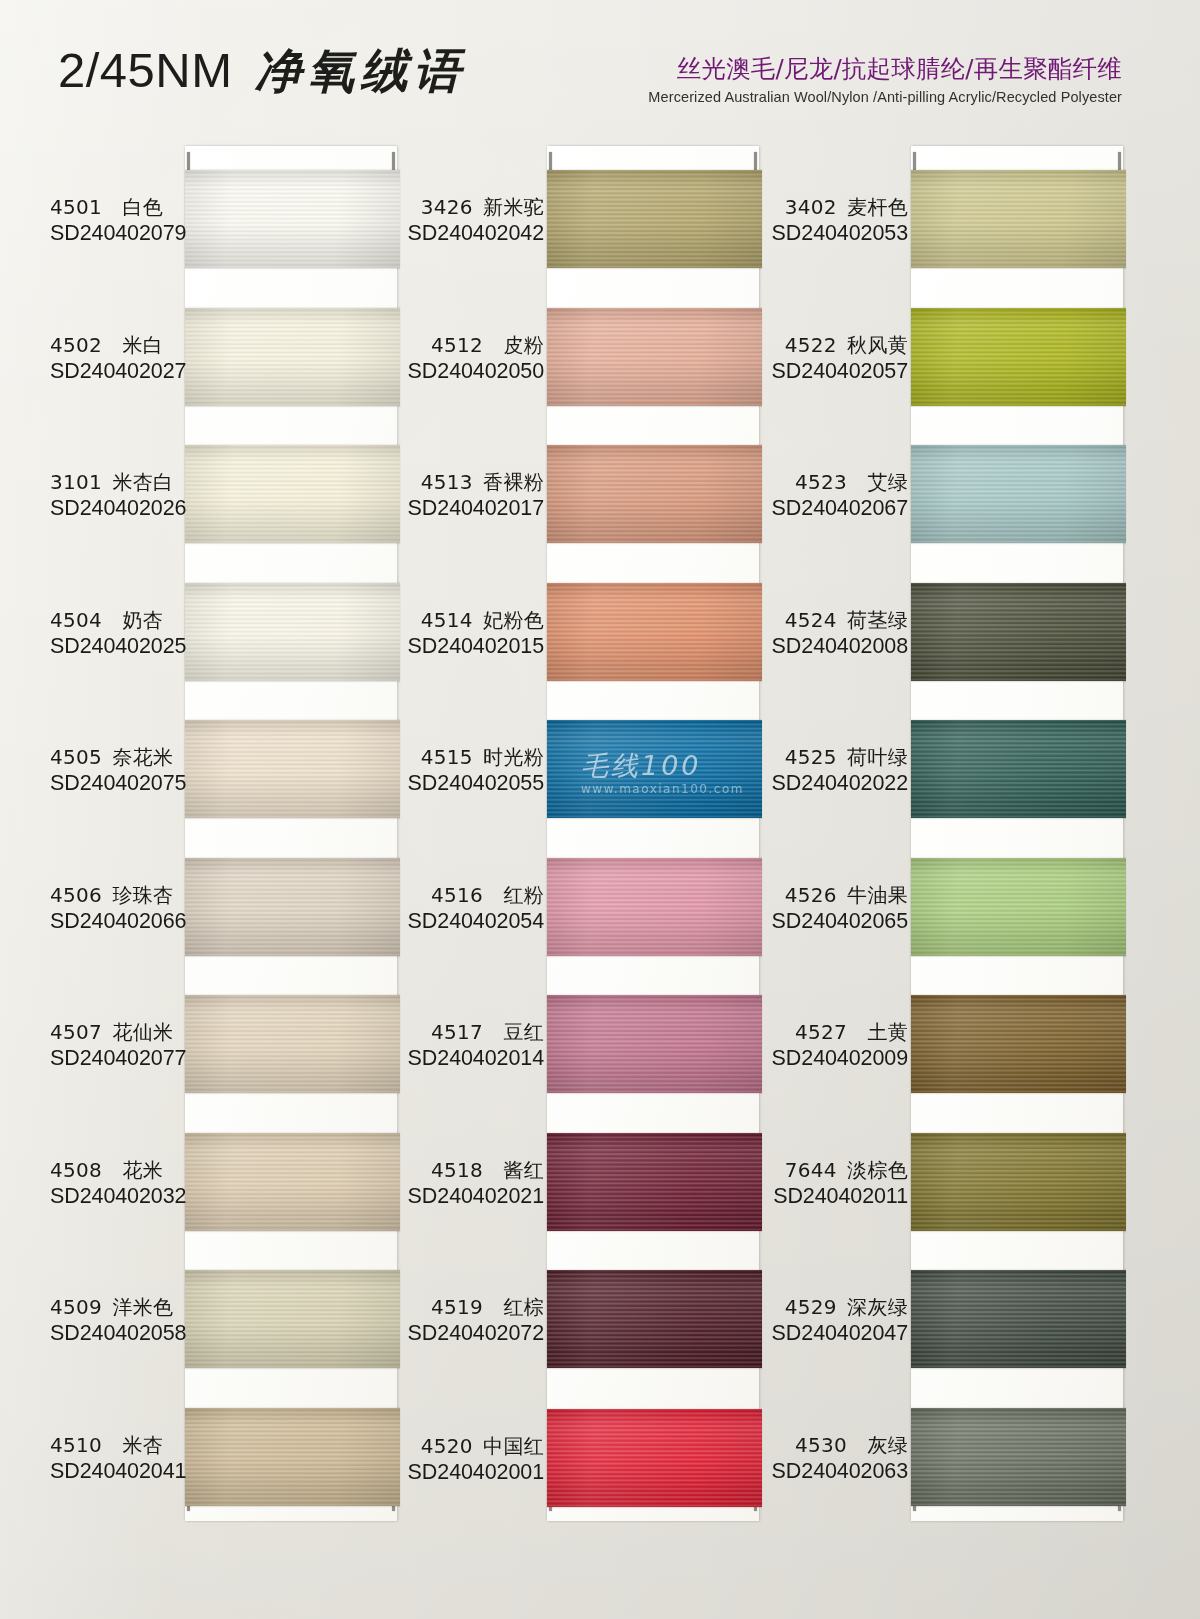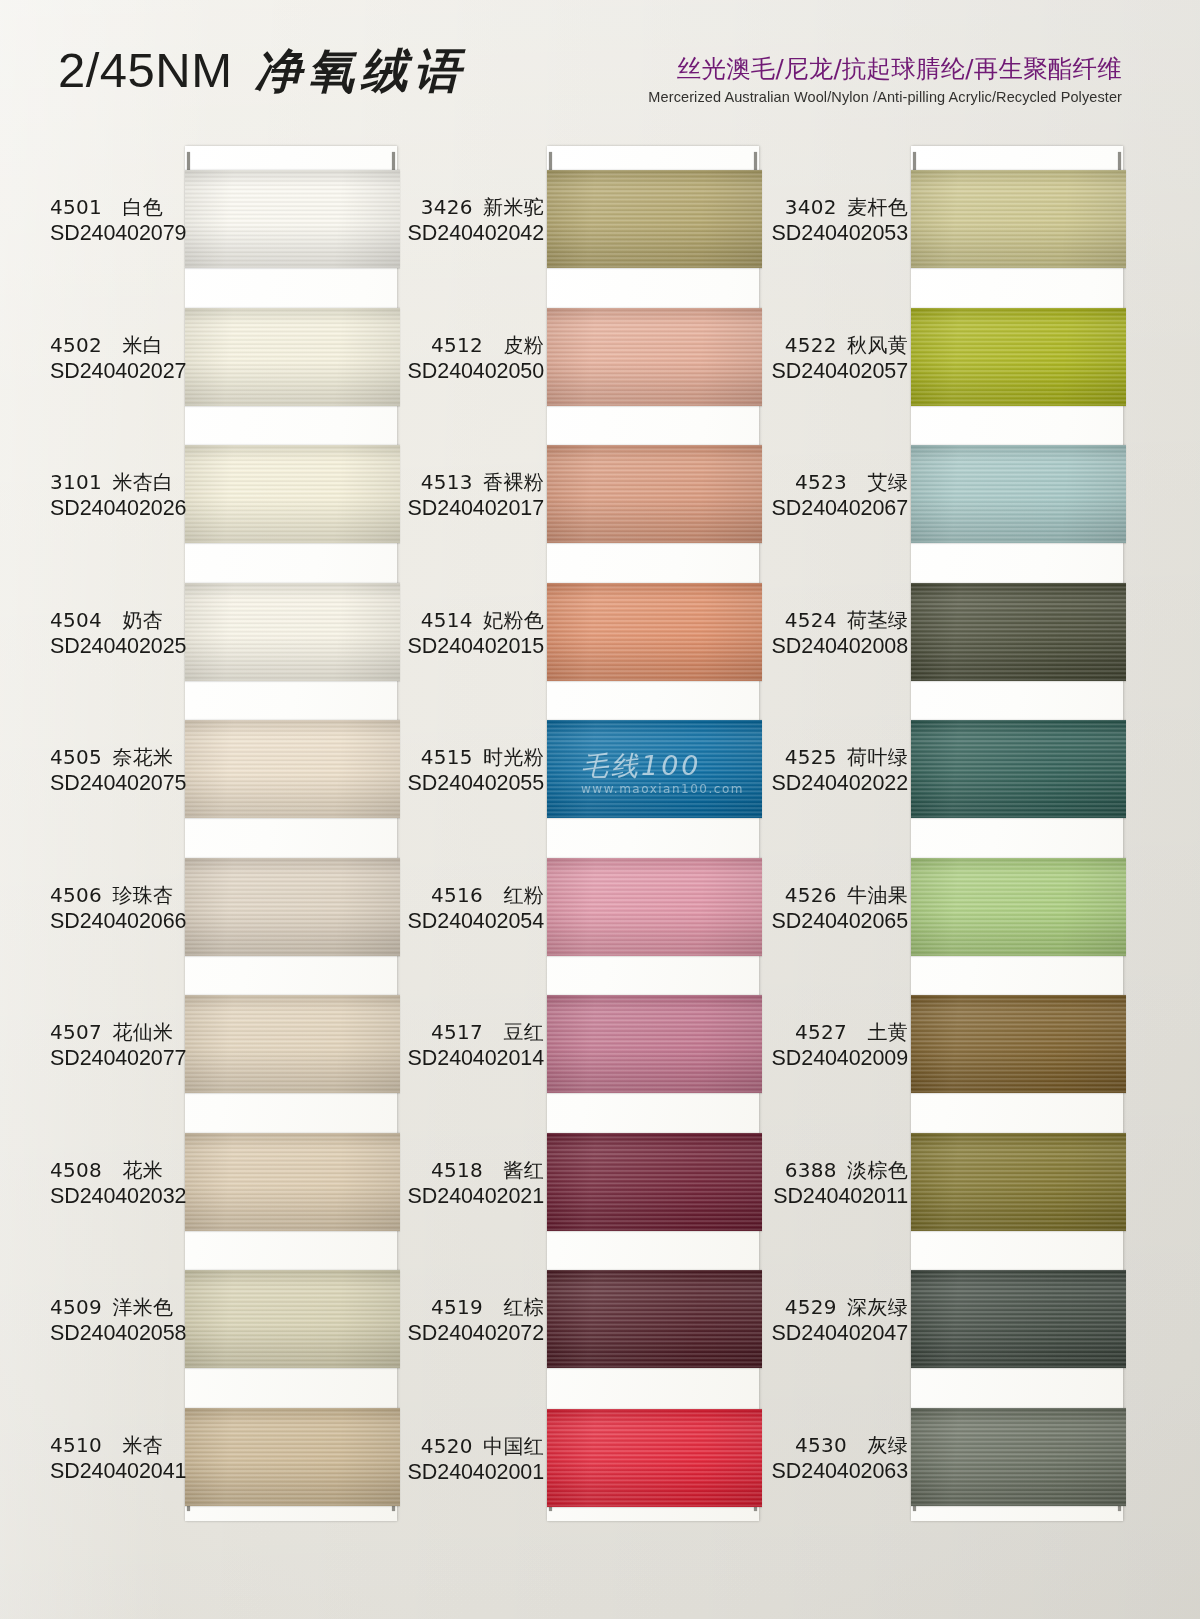--- a/index.html
+++ b/index.html
@@ -435,21 +435,21 @@
           <div class="nm">4527　土黄</div>
           <div class="sd">SD240402009</div>
         </div>
       </div>
       <div class="row" style="top: 986.5px;">
         <div class="swatch" title="4528 淡棕色" style="background: rgb(125, 113, 40);">
           <div class="threads"></div>
           <div class="shade"></div>
         </div>
         <div class="label">
-          <div class="nm">6388 淡棕色</div>
+          <div class="nm">7644 淡棕色</div>
           <div class="sd">SD240402011</div>
         </div>
       </div>
       <div class="row" style="top: 1124px;">
         <div class="swatch" title="4529 深灰绿" style="background: rgb(60, 70, 61);">
           <div class="threads"></div>
           <div class="shade"></div>
         </div>
         <div class="label">
           <div class="nm">4529 深灰绿</div>

